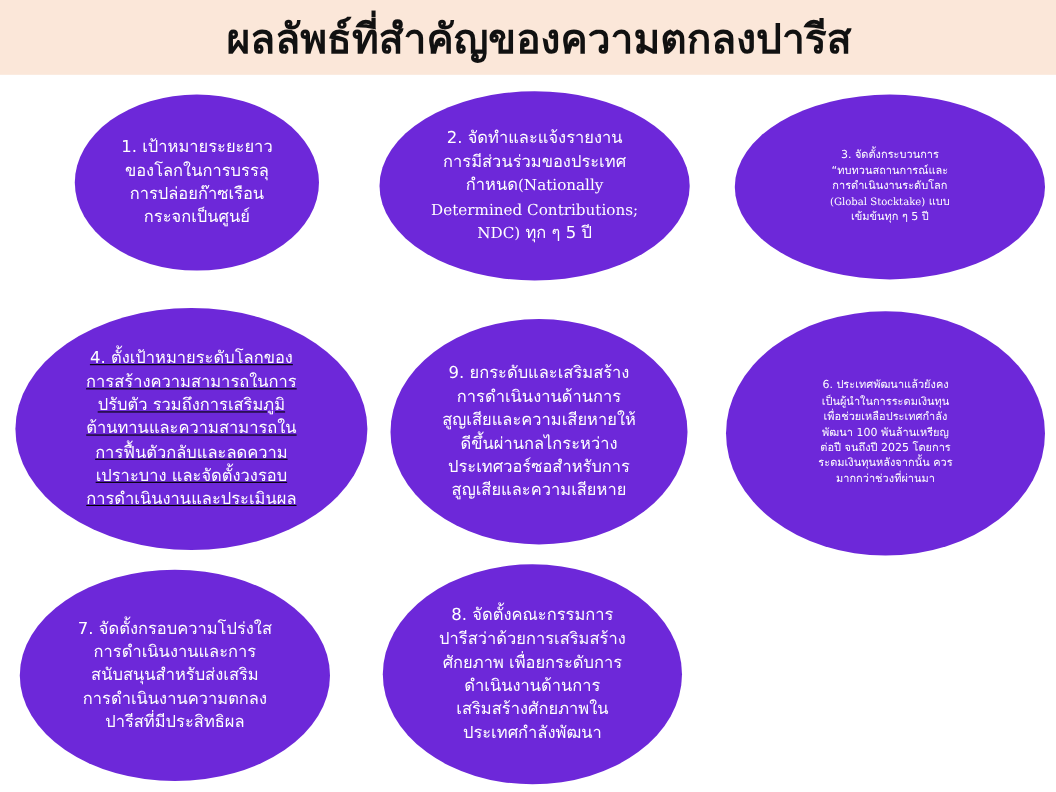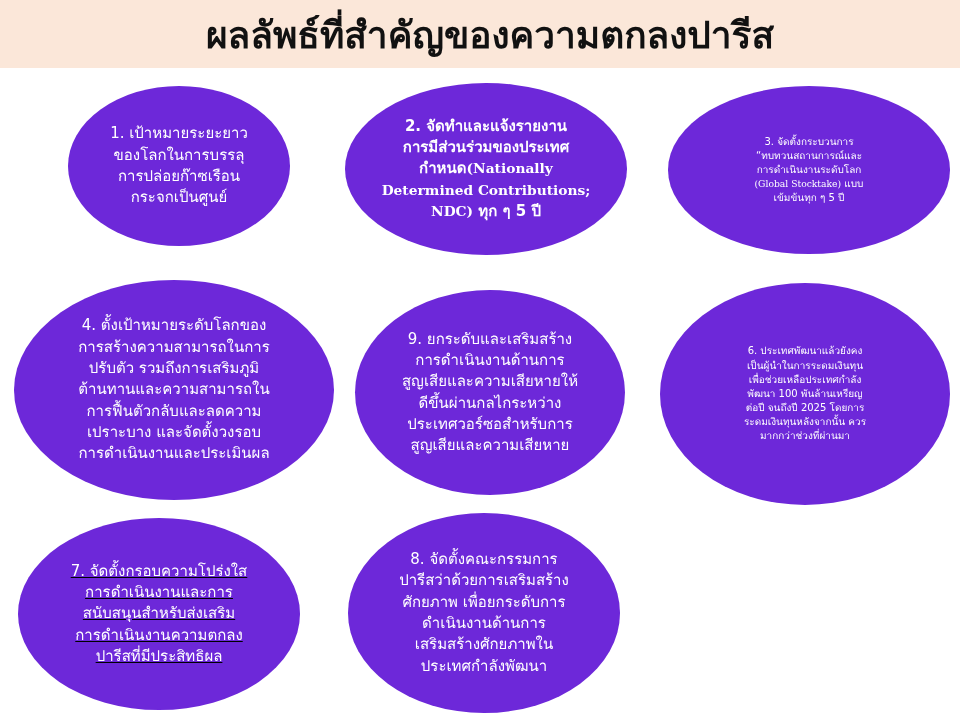--- a/index.html
+++ b/index.html
@@ -67,35 +67,35 @@
     box-sizing: border-box;
     white-space: pre-line;
     font-weight: normal;
   }
 
   
   #node-1 { left: 68px;  top: 18px;  width: 222px; height: 160px; }
   #node-1 .text { font-size: 15px; }
 
   #node-2 { left: 345px; top: 15px;  width: 282px; height: 172px; }
-  #node-2 .text { font-size: 15px; font-weight: bold; }
+  #node-2 .text { font-size: 15px; }
 
   #node-3 { left: 668px; top: 18px;  width: 282px; height: 168px; }
   #node-3 .text { font-size: 10px; }
 
-  #node-4 { left: 14px;  top: 212px; width: 320px; height: 220px; }
+  #node-4 { left: 14px;  top: 212px; width: 320px; height: 220px; text-decoration: underline; }
   #node-4 .text { font-size: 15px; }
 
   #node-5 { left: 355px; top: 222px; width: 270px; height: 205px; }
   #node-5 .text { font-size: 15px; }
 
   #node-6 { left: 660px; top: 215px; width: 290px; height: 222px; }
   #node-6 .text { font-size: 10px; }
 
-  #node-7 { left: 18px;  top: 450px; width: 282px; height: 192px; text-decoration: underline; }
+  #node-7 { left: 18px;  top: 450px; width: 282px; height: 192px; }
   #node-7 .text { font-size: 15px; }
 
   #node-8 { left: 348px; top: 445px; width: 272px; height: 200px; }
   #node-8 .text { font-size: 15px; }
 
   
   .latin {
     font-family: "DejaVu Serif", "Liberation Serif", serif;
     font-size: 0.92em;
   }

